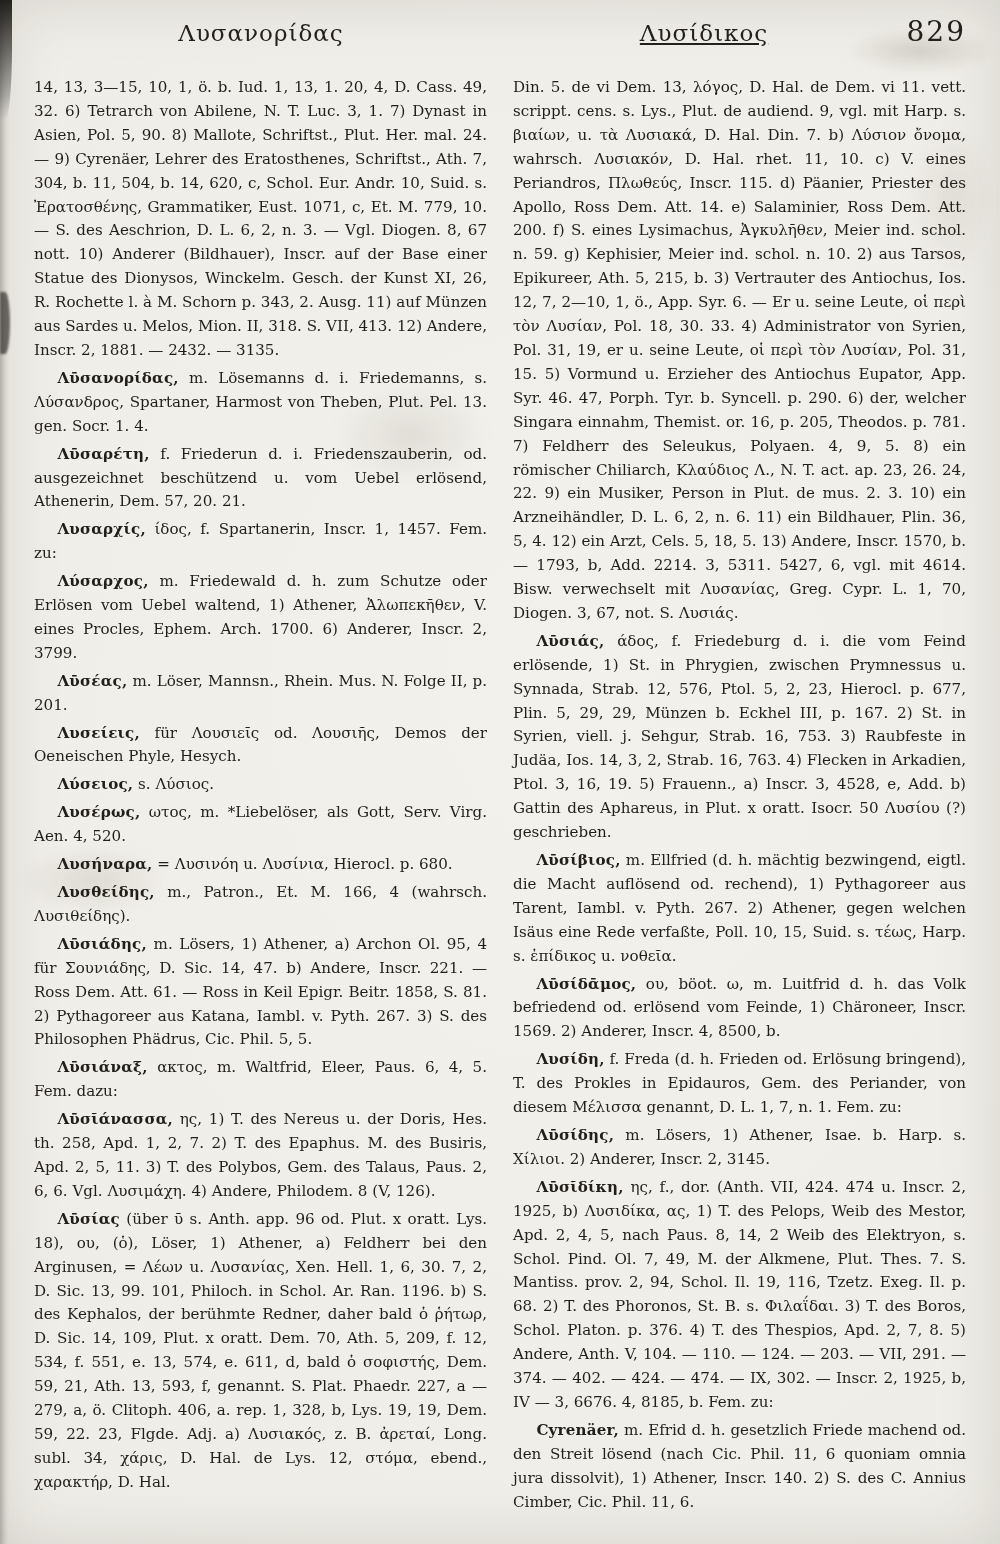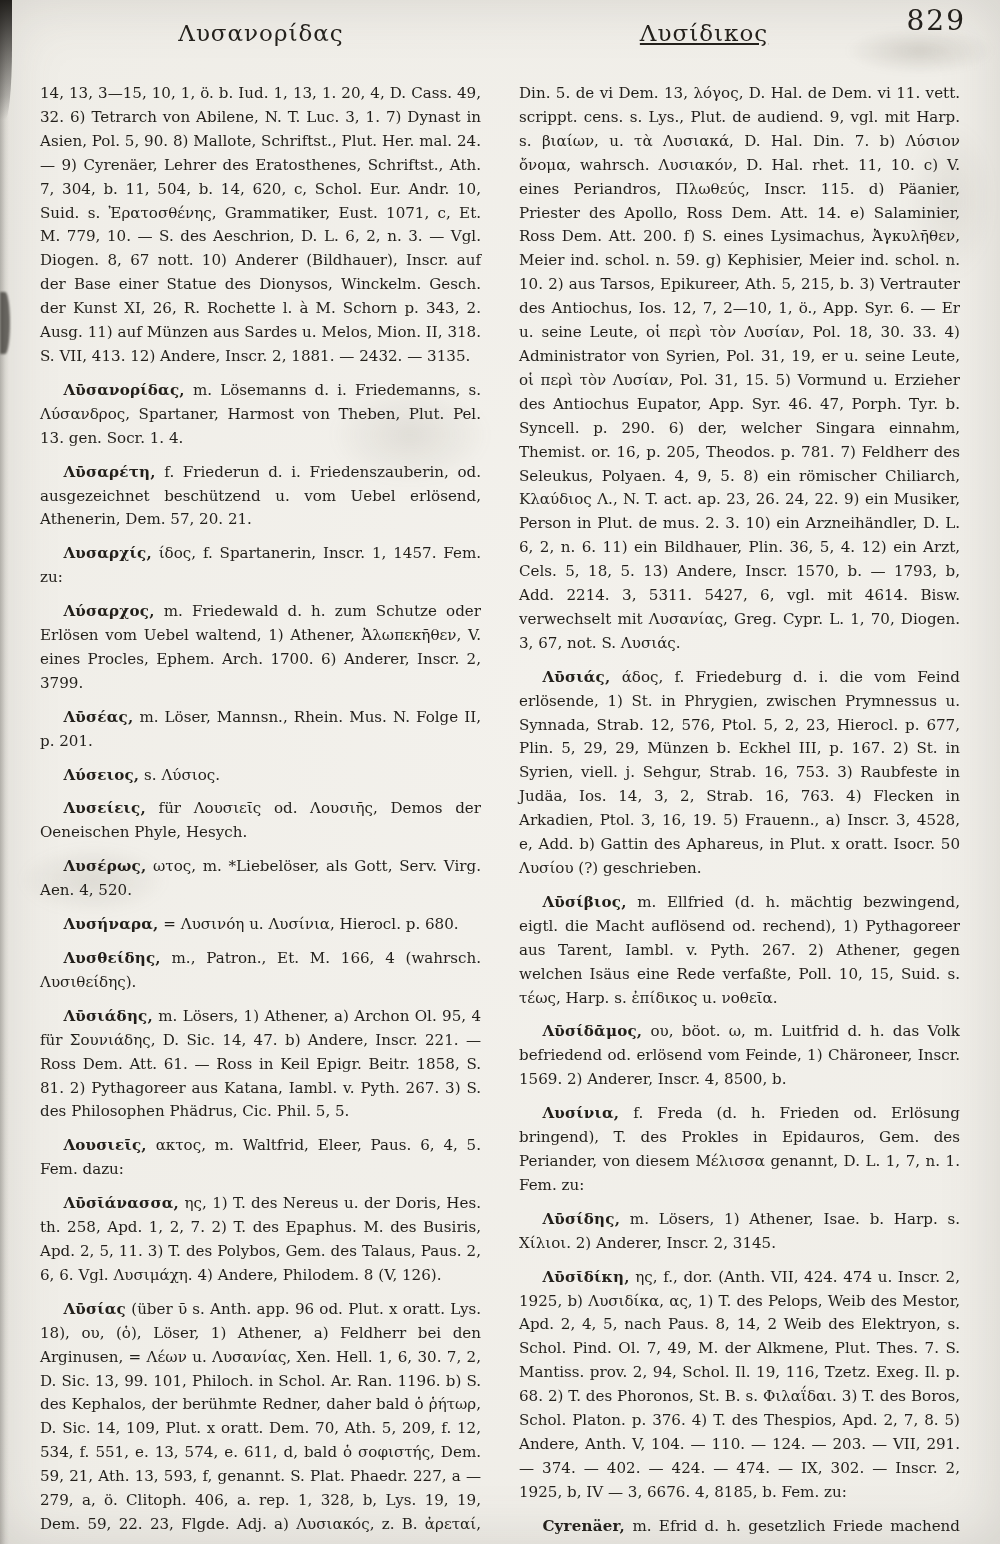--- a/index.html
+++ b/index.html
@@ -41,37 +41,37 @@
     background: radial-gradient(ellipse, rgba(120,114,100,0.12), transparent 70%); filter: blur(6px); }
 
   
   .guideword {
     position: absolute; top: 20px; text-align: center;
     font-size: 23px; letter-spacing: 1px; color: #24211c;
   }
   .guideword.left  { left: 30px;  width: 462px; }
   .guideword.right { left: 508px; width: 392px; text-decoration: underline; }
   .pagenum {
-    position: absolute; top: 4px; right: 34px;
+    position: absolute; top: 15px; right: 34px;
     font-size: 28px; letter-spacing: 2px; color: #24211c;
   }
 
   
   .columns {
     position: absolute; left: 30px; top: 72px; width: 940px; height: 1462px;
     display: flex; gap: 18px;
   }
   .col {
     width: 461px; height: 100%; overflow: hidden;
     text-align: justify;
     font-size: 15.1px; line-height: 23.9px;
     color: #221f1a;
     text-rendering: optimizeLegibility;
   }
-  p.entry { margin: 10px; text-indent: 1.55em; }
+  p.entry { margin: 4px; text-indent: 1.55em; }
   p.entry.cont { text-indent: 0; }
   .headword { font-weight: bold; letter-spacing: 0.2px; }
 </style>
 </head>
 <body>
 
 <div class="page">
 
   <div class="edge-strip"></div>
   <div class="edge-corner"></div>
@@ -94,51 +94,51 @@
   <p class="entry"><b class="headword">Λῡσανορίδας,</b><span class="body-text"> m. Lösemanns d. i. Friedemanns, s. Λύσανδρος, Spartaner, Harmost von Theben, Plut. Pel. 13. gen. Socr. 1. 4.</span></p>
 
   <p class="entry"><b class="headword">Λῡσαρέτη,</b><span class="body-text"> f. Friederun d. i. Friedenszauberin, od. ausgezeichnet beschützend u. vom Uebel erlösend, Athenerin, Dem. 57, 20. 21.</span></p>
 
   <p class="entry"><b class="headword">Λυσαρχίς,</b><span class="body-text"> ίδος, f. Spartanerin, Inscr. 1, 1457. Fem. zu:</span></p>
 
   <p class="entry"><b class="headword">Λύσαρχος,</b><span class="body-text"> m. Friedewald d. h. zum Schutze oder Erlösen vom Uebel waltend, 1) Athener, Ἀλωπεκῆθεν, V. eines Procles, Ephem. Arch. 1700.  6) Anderer, Inscr. 2, 3799.</span></p>
 
   <p class="entry"><b class="headword">Λῡσέας,</b><span class="body-text"> m. Löser, Mannsn., Rhein. Mus. N. Folge II, p. 201.</span></p>
 
+  <p class="entry"><b class="headword">Λυσείεις,</b><span class="body-text"> für Λουσιεῖς od. Λουσιῆς, Demos der Oeneischen Phyle, Hesych.</span></p>
+
   <p class="entry"><b class="headword">Λύσειος,</b><span class="body-text"> s. Λύσιος.</span></p>
-
-  <p class="entry"><b class="headword">Λυσείεις,</b><span class="body-text"> für Λουσιεῖς od. Λουσιῆς, Demos der Oeneischen Phyle, Hesych.</span></p>
 
   <p class="entry"><b class="headword">Λυσέρως,</b><span class="body-text"> ωτος, m. *Liebelöser, als Gott, Serv. Virg. Aen. 4, 520.</span></p>
 
 
   <p class="entry"><b class="headword">Λυσήναρα,</b><span class="body-text"> = Λυσινόη u. Λυσίνια, Hierocl. p. 680.</span></p>
 
 
   <p class="entry"><b class="headword">Λυσθείδης,</b><span class="body-text"> m., Patron., Et. M. 166, 4 (wahrsch. Λυσιθείδης).</span></p>
 
   <p class="entry"><b class="headword">Λῡσιάδης,</b><span class="body-text"> m. Lösers, 1) Athener, a) Archon Ol. 95, 4 für Σουνιάδης, D. Sic. 14, 47. b) Andere, Inscr. 221. — Ross Dem. Att. 61. — Ross in Keil Epigr. Beitr. 1858, S. 81.  2) Pythagoreer aus Katana, Iambl. v. Pyth. 267.  3) S. des Philosophen Phädrus, Cic. Phil. 5, 5.</span></p>
 
-  <p class="entry"><b class="headword">Λουσιεῖς,</b><span class="body-text"> ακτος, m. Waltfrid, Eleer, Paus. 6, 4, 5. Fem. dazu:</span></p>
+  <p class="entry"><b class="headword">Λῡσιάναξ,</b><span class="body-text"> ακτος, m. Waltfrid, Eleer, Paus. 6, 4, 5. Fem. dazu:</span></p>
 
   <p class="entry"><b class="headword">Λῡσῐάνασσα,</b><span class="body-text"> ης, 1) T. des Nereus u. der Doris, Hes. th. 258, Apd. 1, 2, 7.  2) T. des Epaphus. M. des Busiris, Apd. 2, 5, 11.  3) T. des Polybos, Gem. des Talaus, Paus. 2, 6, 6. Vgl. Λυσιμάχη.  4) Andere, Philodem. 8 (V, 126).</span></p>
 
   <p class="entry"><b class="headword">Λῡσίας</b><span class="body-text"> (über ῡ s. Anth. app. 96 od. Plut. x oratt. Lys. 18), ου, (ὁ), Löser, 1) Athener, a) Feldherr bei den Arginusen, = Λέων u. Λυσανίας, Xen. Hell. 1, 6, 30. 7, 2, D. Sic. 13, 99. 101, Philoch. in Schol. Ar. Ran. 1196. b) S. des Kephalos, der berühmte Redner, daher bald ὁ ῥήτωρ, D. Sic. 14, 109, Plut. x oratt. Dem. 70, Ath. 5, 209, f. 12, 534, f. 551, e. 13, 574, e. 611, d, bald ὁ σοφιστής, Dem. 59, 21, Ath. 13, 593, f, genannt. S. Plat. Phaedr. 227, a — 279, a, ö. Clitoph. 406, a. rep. 1, 328, b, Lys. 19, 19, Dem. 59, 22. 23, Flgde. Adj. a) Λυσιακός, z. B. ἀρεταί, Long. subl. 34, χάρις, D. Hal. de Lys. 12, στόμα, ebend., χαρακτήρ, D. Hal.</span></p>
 </section>
     <section class="col" id="col-right">
   <p class="entry cont"><span class="body-text">Din. 5. de vi Dem. 13, λόγος, D. Hal. de Dem. vi 11. vett. scrippt. cens. s. Lys., Plut. de audiend. 9, vgl. mit Harp. s. βιαίων, u. τὰ Λυσιακά, D. Hal. Din. 7. b) Λύσιον ὄνομα, wahrsch. Λυσιακόν, D. Hal. rhet. 11, 10. c) V. eines Periandros, Πλωθεύς, Inscr. 115. d) Päanier, Priester des Apollo, Ross Dem. Att. 14. e) Salaminier, Ross Dem. Att. 200. f) S. eines Lysimachus, Ἀγκυλῆθεν, Meier ind. schol. n. 59. g) Kephisier, Meier ind. schol. n. 10.  2) aus Tarsos, Epikureer, Ath. 5, 215, b.  3) Vertrauter des Antiochus, Ios. 12, 7, 2—10, 1, ö., App. Syr. 6. — Er u. seine Leute, οἱ περὶ τὸν Λυσίαν, Pol. 18, 30. 33.  4) Administrator von Syrien, Pol. 31, 19, er u. seine Leute, οἱ περὶ τὸν Λυσίαν, Pol. 31, 15.  5) Vormund u. Erzieher des Antiochus Eupator, App. Syr. 46. 47, Porph. Tyr. b. Syncell. p. 290.  6) der, welcher Singara einnahm, Themist. or. 16, p. 205, Theodos. p. 781.  7) Feldherr des Seleukus, Polyaen. 4, 9, 5.  8) ein römischer Chiliarch, Κλαύδιος Λ., N. T. act. ap. 23, 26. 24, 22.  9) ein Musiker, Person in Plut. de mus. 2. 3.  10) ein Arzneihändler, D. L. 6, 2, n. 6.  11) ein Bildhauer, Plin. 36, 5, 4.  12) ein Arzt, Cels. 5, 18, 5.  13) Andere, Inscr. 1570, b. — 1793, b, Add. 2214. 3, 5311. 5427, 6, vgl. mit 4614. Bisw. verwechselt mit Λυσανίας, Greg. Cypr. L. 1, 70, Diogen. 3, 67, not. S. Λυσιάς.</span></p>
 
   <p class="entry"><b class="headword">Λῡσιάς,</b><span class="body-text"> άδος, f. Friedeburg d. i. die vom Feind erlösende, 1) St. in Phrygien, zwischen Prymnessus u. Synnada, Strab. 12, 576, Ptol. 5, 2, 23, Hierocl. p. 677, Plin. 5, 29, 29, Münzen b. Eckhel III, p. 167.  2) St. in Syrien, viell. j. Sehgur, Strab. 16, 753.  3) Raubfeste in Judäa, Ios. 14, 3, 2, Strab. 16, 763.  4) Flecken in Arkadien, Ptol. 3, 16, 19.  5) Frauenn., a) Inscr. 3, 4528, e, Add. b) Gattin des Aphareus, in Plut. x oratt. Isocr. 50 Λυσίου (?) geschrieben.</span></p>
 
   <p class="entry"><b class="headword">Λῡσίβιος,</b><span class="body-text"> m. Ellfried (d. h. mächtig bezwingend, eigtl. die Macht auflösend od. rechend), 1) Pythagoreer aus Tarent, Iambl. v. Pyth. 267.  2) Athener, gegen welchen Isäus eine Rede verfaßte, Poll. 10, 15, Suid. s. τέως, Harp. s. ἐπίδικος u. νοθεῖα.</span></p>
 
   <p class="entry"><b class="headword">Λῡσίδᾱμος,</b><span class="body-text"> ου, böot. ω, m. Luitfrid d. h. das Volk befriedend od. erlösend vom Feinde, 1) Chäroneer, Inscr. 1569.  2) Anderer, Inscr. 4, 8500, b.</span></p>
 
 
-  <p class="entry"><b class="headword">Λυσίνια,</b><span class="body-text"> f. Freda (d. h. Frieden od. Erlösung bringend), T. des Prokles in Epidauros, Gem. des Periander, von diesem Μέλισσα genannt, D. L. 1, 7, n. 1. Fem. zu:</span></p>
+  <p class="entry"><b class="headword">Λυσίδη,</b><span class="body-text"> f. Freda (d. h. Frieden od. Erlösung bringend), T. des Prokles in Epidauros, Gem. des Periander, von diesem Μέλισσα genannt, D. L. 1, 7, n. 1. Fem. zu:</span></p>
 
   <p class="entry"><b class="headword">Λῡσίδης,</b><span class="body-text"> m. Lösers, 1) Athener, Isae. b. Harp. s. Χίλιοι.  2) Anderer, Inscr. 2, 3145.</span></p>
 
   <p class="entry"><b class="headword">Λῡσῐδίκη,</b><span class="body-text"> ης, f., dor. (Anth. VII, 424. 474 u. Inscr. 2, 1925, b) Λυσιδίκα, ας, 1) T. des Pelops, Weib des Mestor, Apd. 2, 4, 5, nach Paus. 8, 14, 2 Weib des Elektryon, s. Schol. Pind. Ol. 7, 49, M. der Alkmene, Plut. Thes. 7. S. Mantiss. prov. 2, 94, Schol. Il. 19, 116, Tzetz. Exeg. Il. p. 68.  2) T. des Phoronos, St. B. s. Φιλαΐδαι.  3) T. des Boros, Schol. Platon. p. 376.  4) T. des Thespios, Apd. 2, 7, 8.  5) Andere, Anth. V, 104. — 110. — 124. — 203. — VII, 291. — 374. — 402. — 424. — 474. — IX, 302. — Inscr. 2, 1925, b, IV — 3, 6676. 4, 8185, b. Fem. zu:</span></p>
 
   <p class="entry"><b class="headword">Cyrenäer,</b><span class="body-text"> m. Efrid d. h. gesetzlich Friede machend od. den Streit lösend (nach Cic. Phil. 11, 6 quoniam omnia jura dissolvit), 1) Athener, Inscr. 140.  2) S. des C. Annius Cimber, Cic. Phil. 11, 6.</span></p>
 </section>
   </main>
 
 </div>

